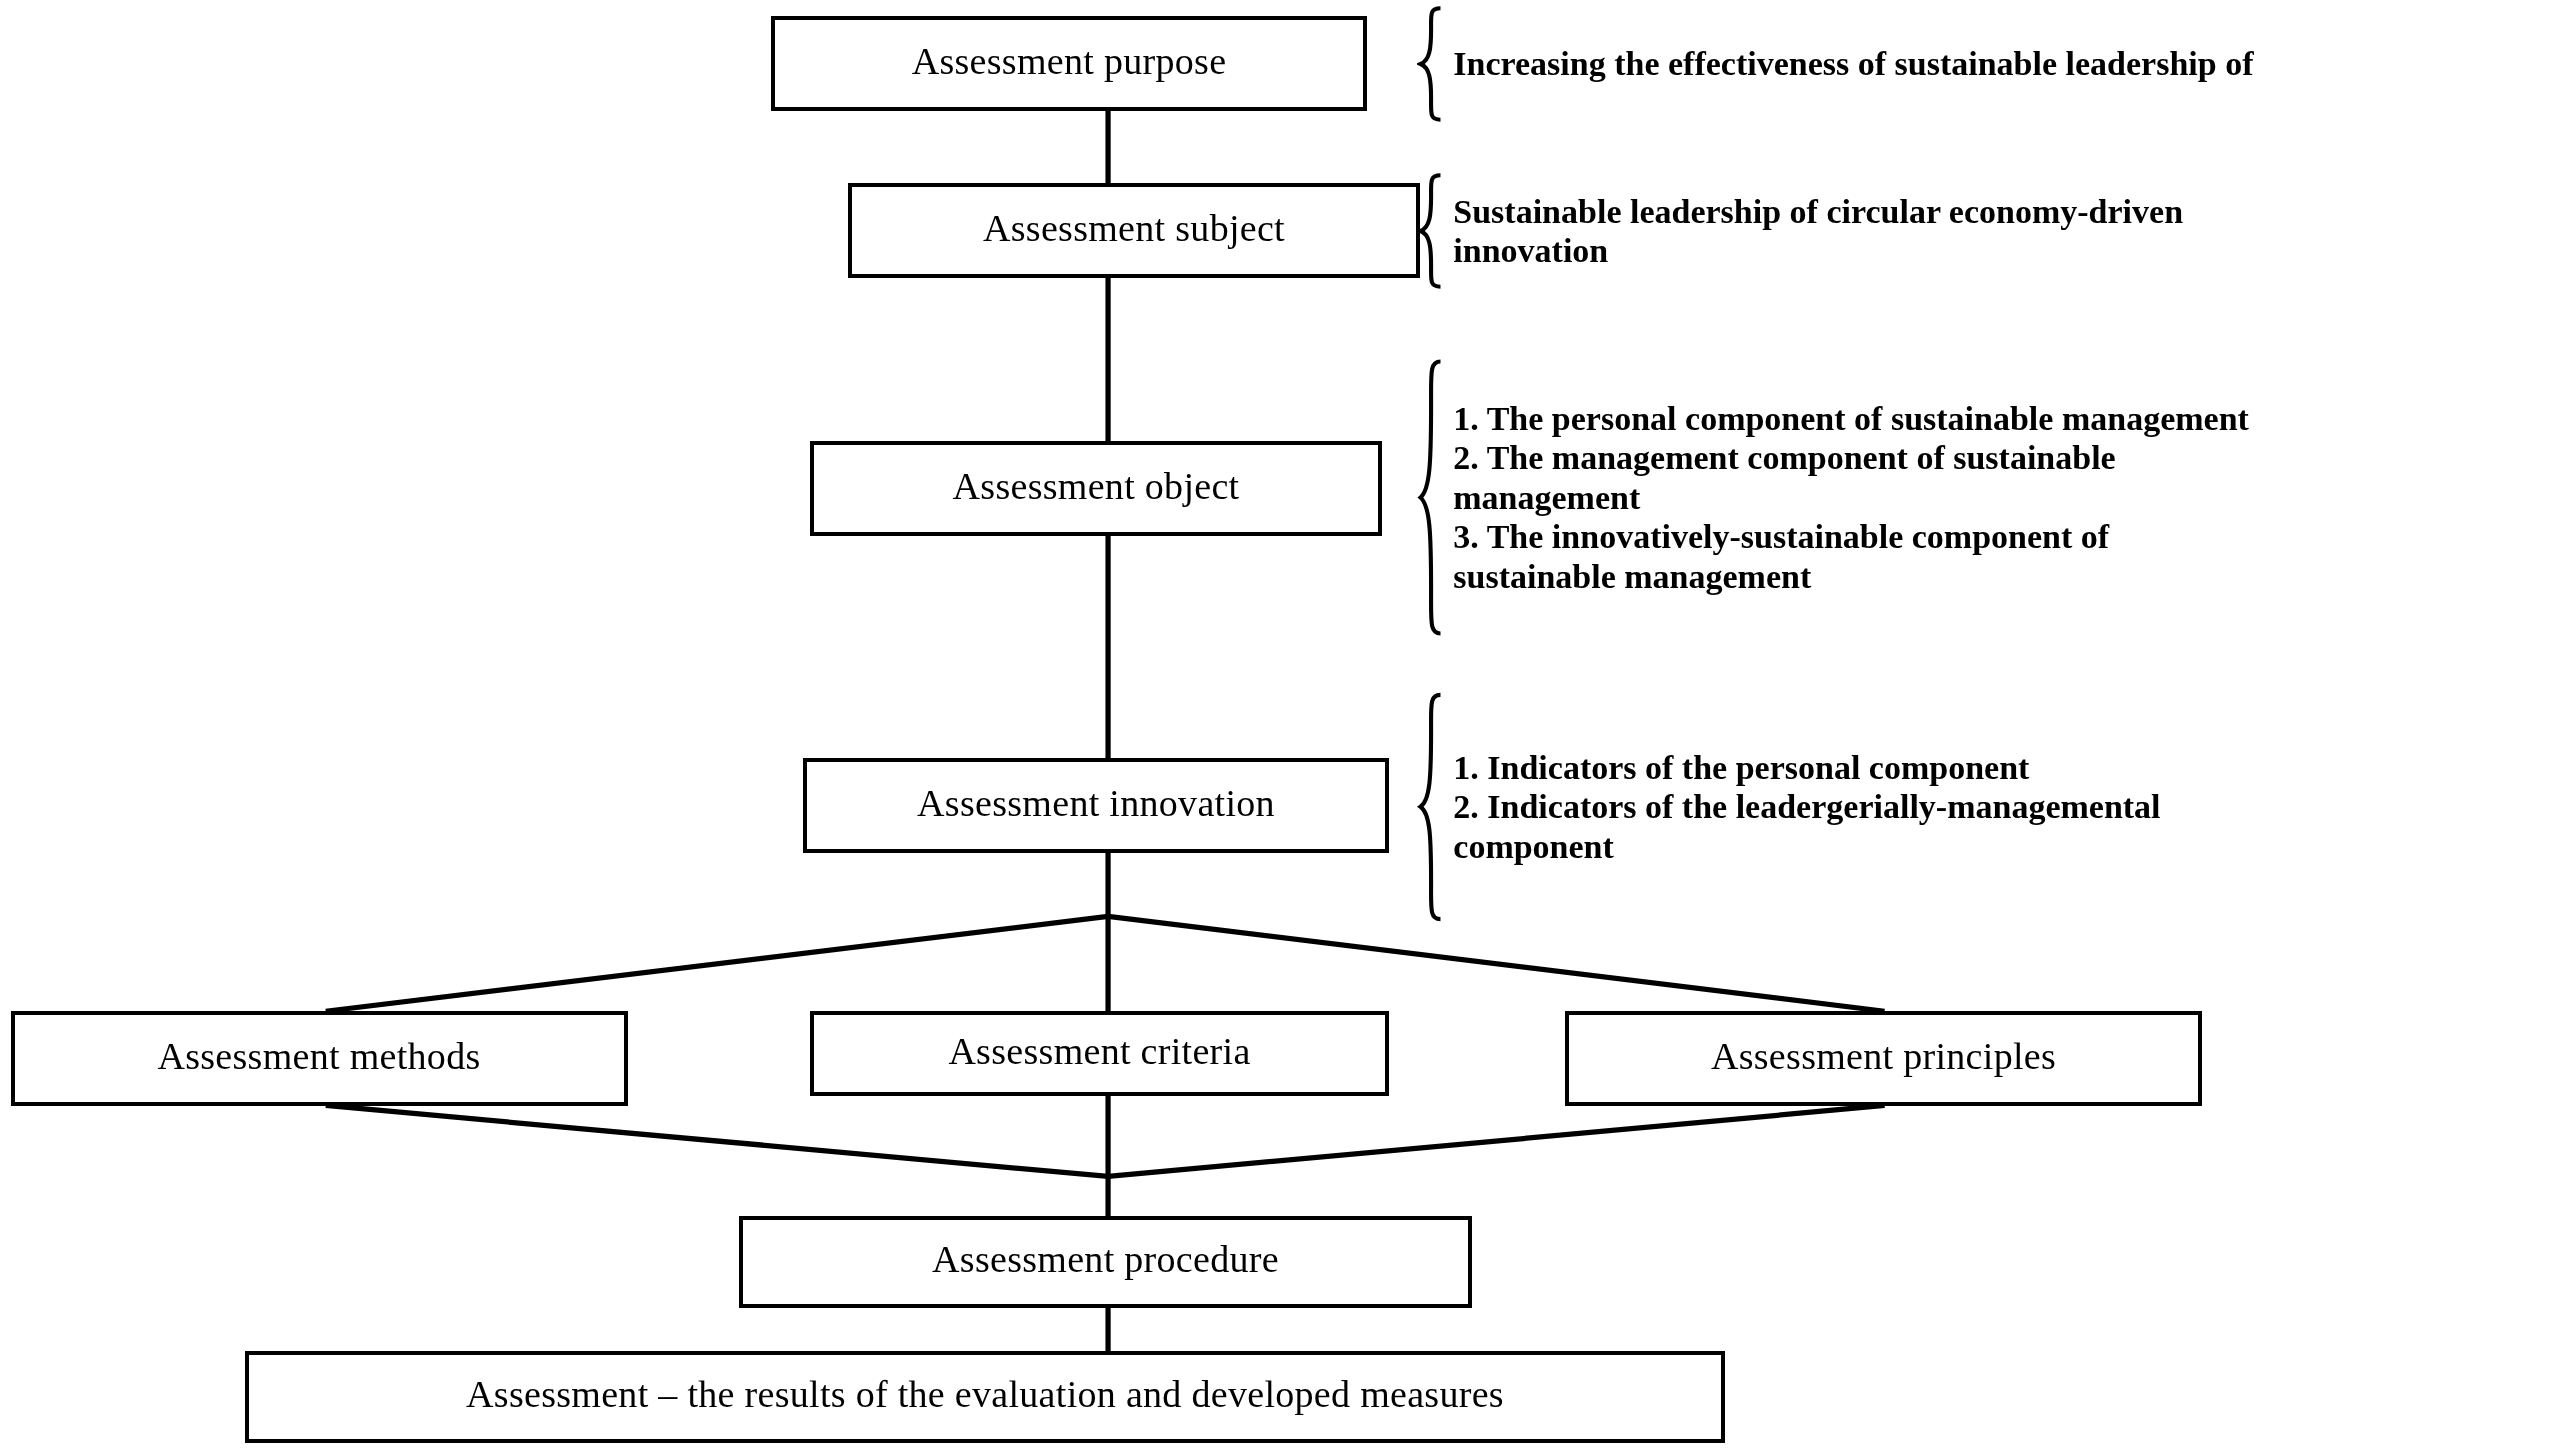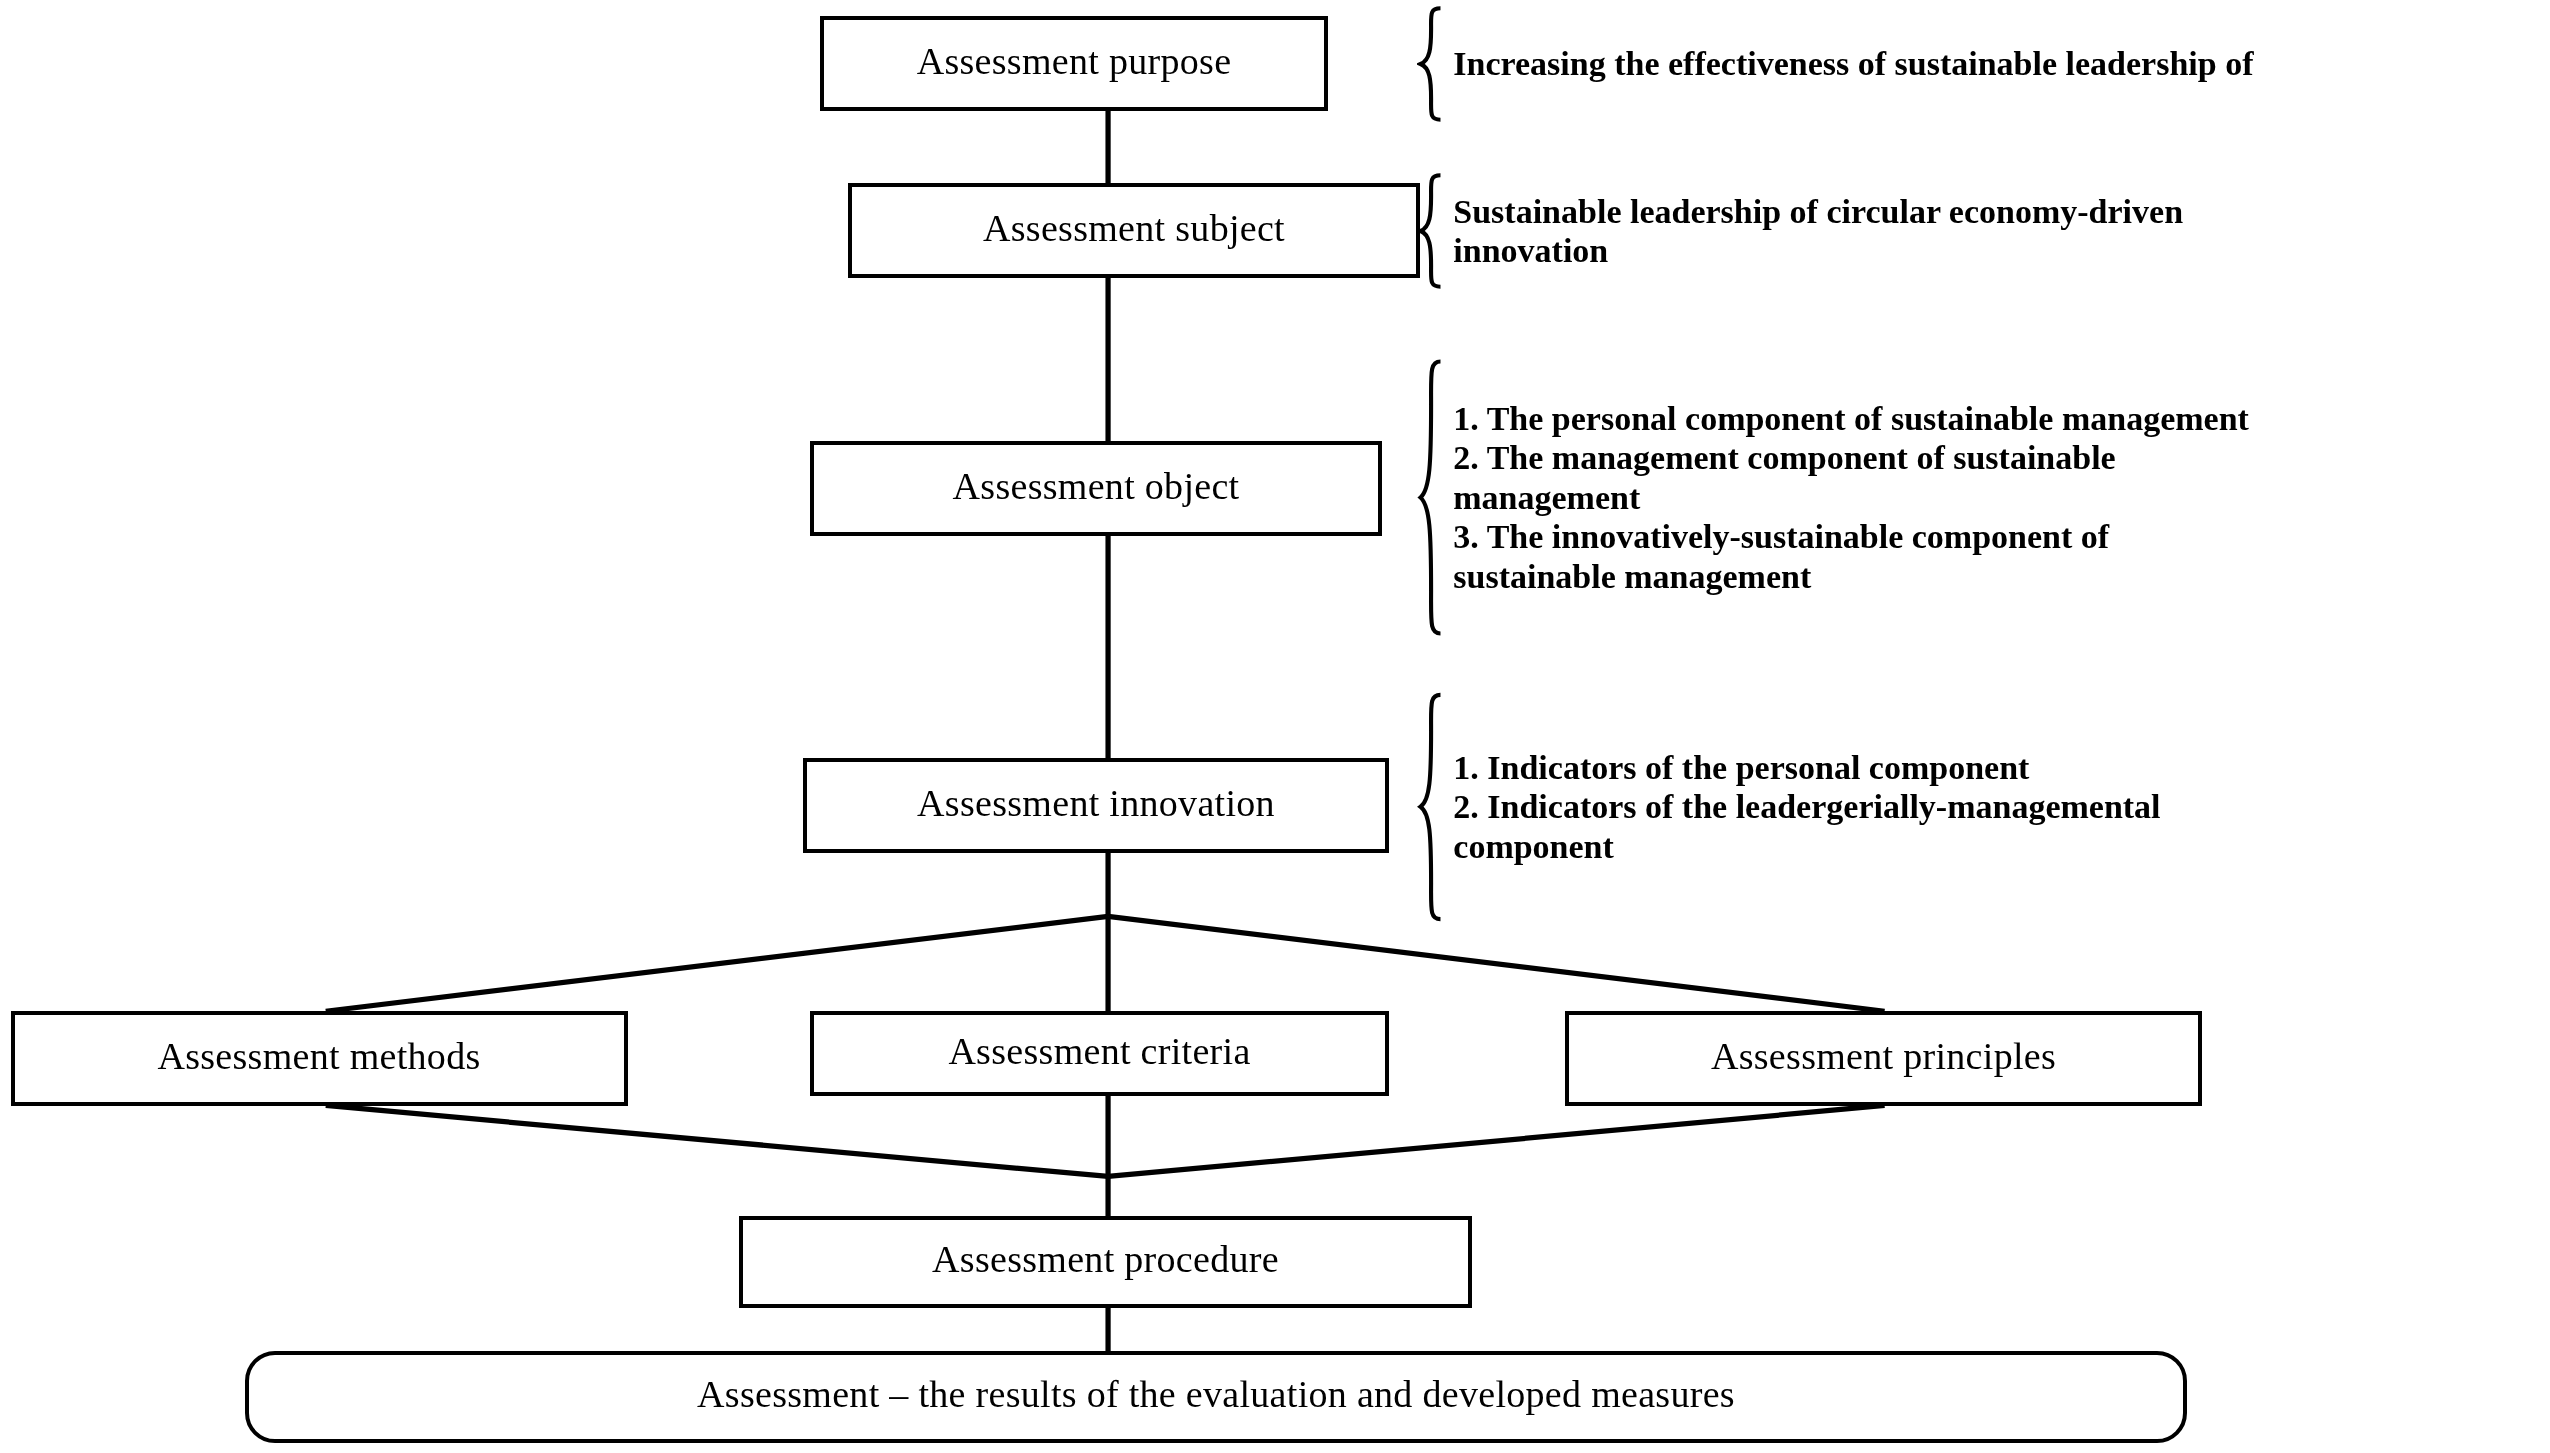--- a/index.html
+++ b/index.html
@@ -106,21 +106,21 @@
     <line x1="1905" y1="1575" x2="1905" y2="2022" stroke="#000" stroke-width="9"></line>
 
     <polyline points="560,1900 1905,2022" fill="none" stroke="#000" stroke-width="9"></polyline>
     <polyline points="3240,1900 1905,2022" fill="none" stroke="#000" stroke-width="9"></polyline>
 
     <line x1="1905" y1="2022" x2="1905" y2="2092" stroke="#000" stroke-width="9"></line>
 
     <line x1="1905" y1="2245" x2="1905" y2="2325" stroke="#000" stroke-width="9"></line>
   </svg>
 
-  <div class="node" style="left:820px; top:16.3px; width:508px; height:95px;text-align:right;">
+  <div class="node" style="left:771px; top:16.3px; width:596px; height:95px;text-align:right;">
     <span class="label">Assessment purpose</span>
   </div>
 
   <div class="node" style="left:810px; top:183px; width:572px; height:95px;margin-left:38px;">
     <span class="label">Assessment subject</span>
   </div>
 
   <div class="node" style="left:810px; top:441px; width:572px; height:95px;">
     <span class="label">Assessment object</span>
   </div>
@@ -138,21 +138,21 @@
   </div>
 
   <div class="node" style="left:1565px; top:1011px; width:637px; height:95px;">
     <span class="label">Assessment principles</span>
   </div>
 
   <div class="node" style="left:739px; top:1216px; width:733px; height:92px;">
     <span class="label">Assessment procedure</span>
   </div>
 
-  <div class="node wide" style="left:245px; top:1351px; width:1942px; height:92px;border-radius:30px;">
+  <div class="node wide" style="left:245px; top:1351px; width:1480px; height:92px;">
     <span class="label">Assessment – the results of the evaluation and developed measures</span>
   </div>
 
   <div class="brace-group" style="left:1417px; top:5.8px; width:1123px; height:116px;">
     <span class="brace">
       <svg viewBox="0 0 46 200" preserveAspectRatio="none" xmlns="http://www.w3.org/2000/svg">
         <path d="M40 4 C22 4 24 14 24 40 C24 72 22 94 6 100 C22 106 24 128 24 160 C24 186 22 196 40 196" fill="none" stroke="#000" stroke-width="7"></path>
       </svg>
     </span>
     <span class="brace-text">

